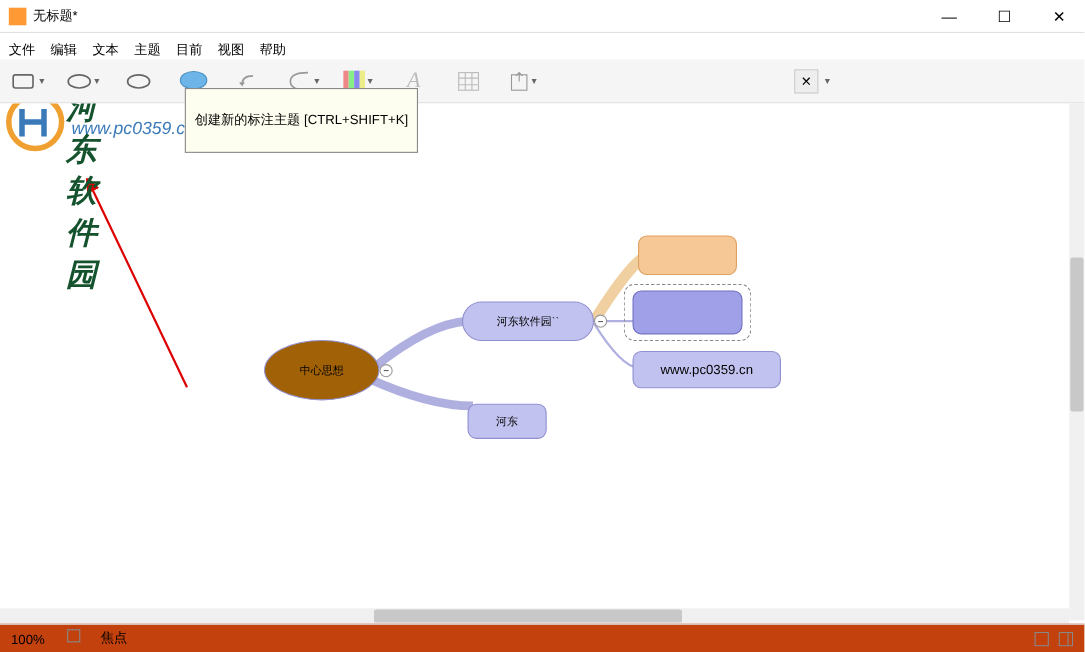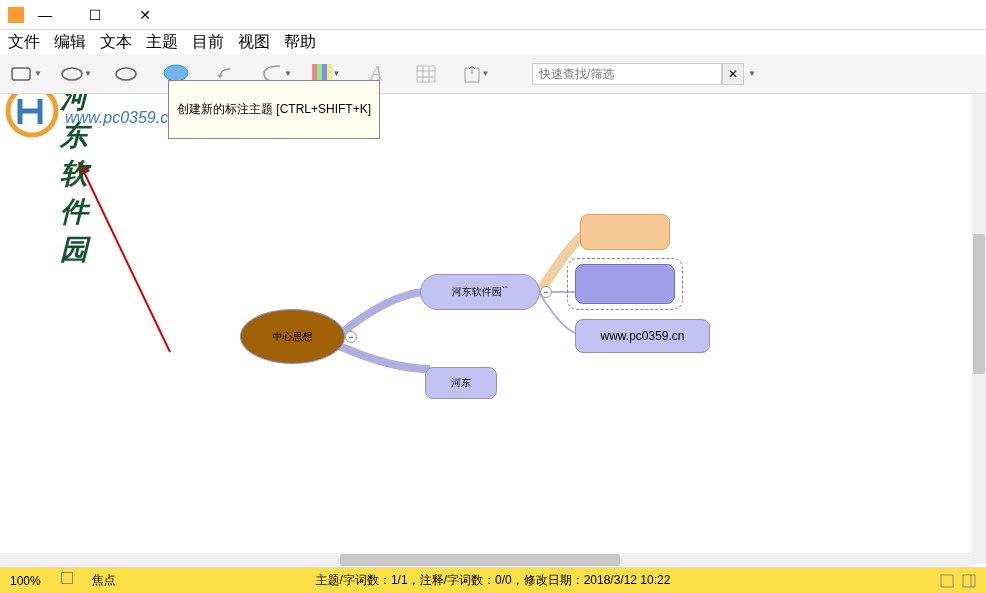--- a/index.html
+++ b/index.html
@@ -4,21 +4,21 @@
   <style>
     * { margin: 0; padding: 0; box-sizing: border-box; }
     body { font-family: "Microsoft YaHei", sans-serif; font-size: 12px; background: #fff; width: 986px; height: 593px; overflow: hidden; position: relative; }
     
     .titlebar { height: 30px; background: #fff; display: flex; align-items: center; padding: 0 8px; border-bottom: 1px solid #e0e0e0; }
     .titlebar-icon { width: 16px; height: 16px; background: #ff9933; margin-right: 6px; }
     .titlebar-text { flex: 1; font-size: 12px; }
     .win-controls { display: flex; gap: 20px; }
     .win-btn { width: 30px; height: 20px; display: flex; align-items: center; justify-content: center; cursor: pointer; font-size: 14px; }
     
-    .menubar { height: 24px; display: flex; align-items: center; padding: 0 8px; gap: 14px; font-size: 16px; }
+    .menubar { height: 24px; display: flex; align-items: flex-end; padding: 0 8px; gap: 14px; font-size: 12px; }
     .menu-item { cursor: pointer; }
     
     .toolbar { height: 40px; background: #f5f5f5; display: flex; align-items: center; padding: 0 10px; gap: 18px; border-bottom: 1px solid #ddd; position: relative; }
     .tool-btn { width: 32px; height: 32px; display: flex; align-items: center; justify-content: center; cursor: pointer; position: relative; }
     .tool-dropdown { font-size: 8px; color: #666; margin-left: 1px; }
     .search-box { display: flex; align-items: center; margin-left: auto; margin-right: 220px; }
     .search-input { width: 190px; height: 22px; border: 1px solid #ccc; padding: 0 6px; font-size: 12px; }
     .search-clear { width: 22px; height: 22px; border: 1px solid #ccc; background: #eee; cursor: pointer; display: flex; align-items: center; justify-content: center; }
     
     .tooltip { position: absolute; top: 80px; left: 168px; background: #fefef0; border: 1px solid #888; padding: 20px 8px; font-size: 12px; z-index: 100; }
@@ -41,32 +41,33 @@
     .node-selected-border { position: absolute; width: 116px; height: 52px; top: 34px; left: 327px; border: 1px dashed #888; border-radius: 10px; }
     .node-url { width: 135px; height: 34px; top: 95px; left: 335px; border-radius: 8px; font-size: 12px; }
     
     .collapse-btn { position: absolute; width: 12px; height: 12px; border: 1px solid #999; border-radius: 50%; background: #fff; font-size: 9px; display: flex; align-items: center; justify-content: center; cursor: pointer; }
     
     .scrollbar-v { position: absolute; right: 0; top: 94px; width: 14px; height: 470px; background: #f0f0f0; }
     .scrollbar-thumb-v { position: absolute; right: 1px; top: 140px; width: 12px; height: 140px; background: #c8c8c8; border-radius: 2px; }
     .scrollbar-h { position: absolute; bottom: 26px; left: 0; width: 972px; height: 14px; background: #f0f0f0; }
     .scrollbar-thumb-h { position: absolute; left: 340px; bottom: 1px; width: 280px; height: 12px; background: #c8c8c8; border-radius: 2px; }
     
-    .statusbar { position: absolute; bottom: 0; left: 0; right: 0; height: 26px; background: #fde047; border-top: 1px solid #ddd; display: flex; align-items: center; padding: 0 10px; font-size: 12px; }
+    .statusbar { position: absolute; bottom: 0; left: 0; right: 0; height: 26px; background: #c2410c; border-top: 1px solid #ddd; display: flex; align-items: center; padding: 0 10px; font-size: 12px; }
     .zoom { margin-right: 20px; }
     .focus-check { display: flex; gap: 19px; margin-right: 20px; }
     .checkbox { width: 12px; height: 12px; border: 1px solid #888; }
     .status-text { position: absolute; left: 50%; transform: translateX(-50%); }
     .status-icons { margin-left: auto; display: flex; gap: 8px; }
   </style>
 </head>
 <body>
 
 <div class="titlebar">
   <div class="titlebar-icon"></div>
+  <div class="titlebar-text">无标题*</div>
   <div class="win-controls">
     <div class="win-btn">—</div>
     <div class="win-btn">☐</div>
     <div class="win-btn">✕</div>
   </div>
 </div>
 
 <div class="menubar">
   <span class="menu-item">文件</span>
   <span class="menu-item">编辑</span>
@@ -133,21 +134,20 @@
       </svg>
   </div>
   <div class="tool-btn">
     <svg width="18" height="20">
         <rect x="2" y="4" width="14" height="14" fill="none" stroke="#999"></rect>
         <path d="M 9 2 L 9 10 M 6 5 L 9 2 L 12 5" fill="none" stroke="#999"></path>
       </svg>
     <span class="tool-dropdown">▼</span>
   </div>
   <div class="search-box">
-    <input class="search-input" placeholder="快速查找/筛选" style="">
     <div class="search-clear">✕</div>
     <span class="tool-dropdown" style="margin-left:4px">▼</span>
   </div>
 </div>
 
 <div class="tooltip">创建新的标注主题 [CTRL+SHIFT+K]</div>
 
 <div class="canvas-area">
   <div class="watermark">
     <svg class="watermark-logo" width="55" height="55">
@@ -193,21 +193,20 @@
 <div class="scrollbar-h">
   <div class="scrollbar-thumb-h"></div>
 </div>
 
 <div class="statusbar">
   <span class="zoom">100%</span>
   <div class="focus-check">
     <div class="checkbox"></div>
     <span>焦点</span>
   </div>
-  <span class="status-text">主题/字词数：1/1，注释/字词数：0/0，修改日期：2018/3/12 10:22</span>
   <div class="status-icons">
     <svg width="14" height="14">
         <rect x="1" y="1" width="12" height="12" fill="none" stroke="#888"></rect>
       </svg>
     <svg width="14" height="14">
         <rect x="1" y="1" width="12" height="12" fill="none" stroke="#888"></rect>
         <line x1="9" y1="1" x2="9" y2="13" stroke="#888"></line>
       </svg>
   </div>
 </div>

